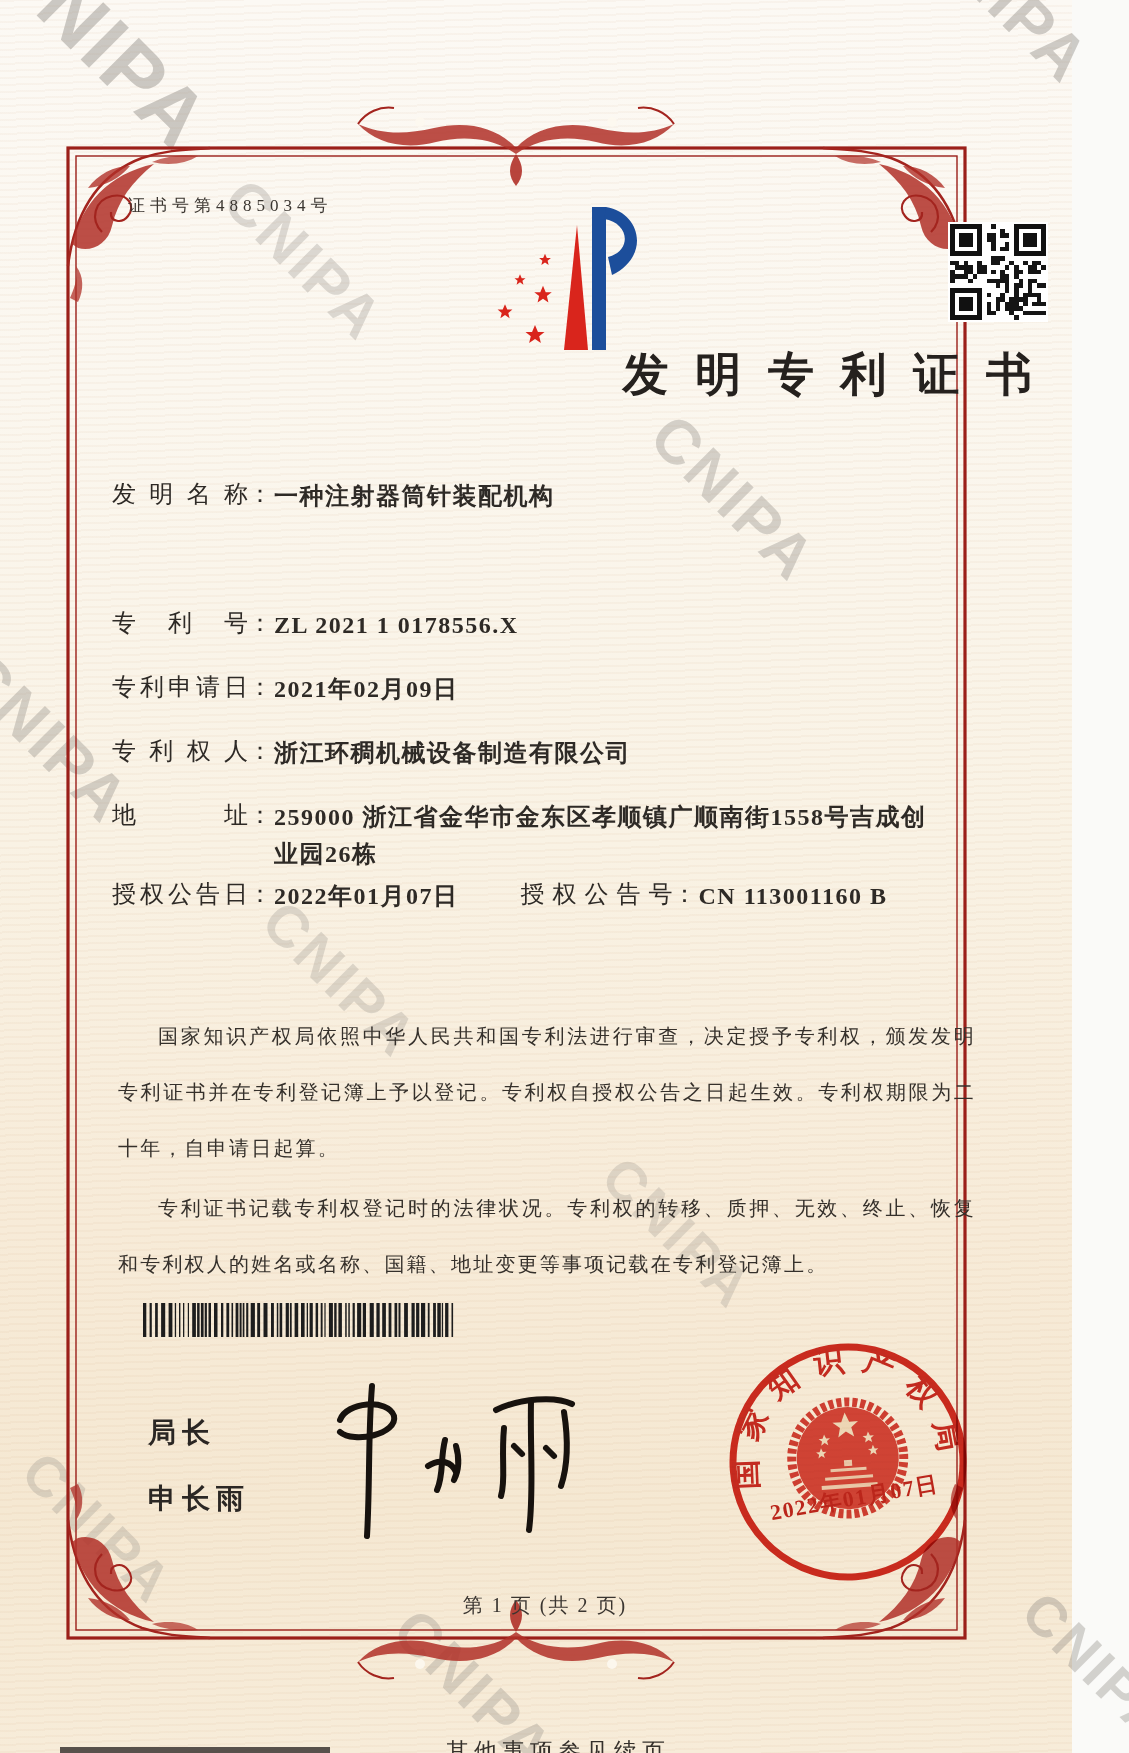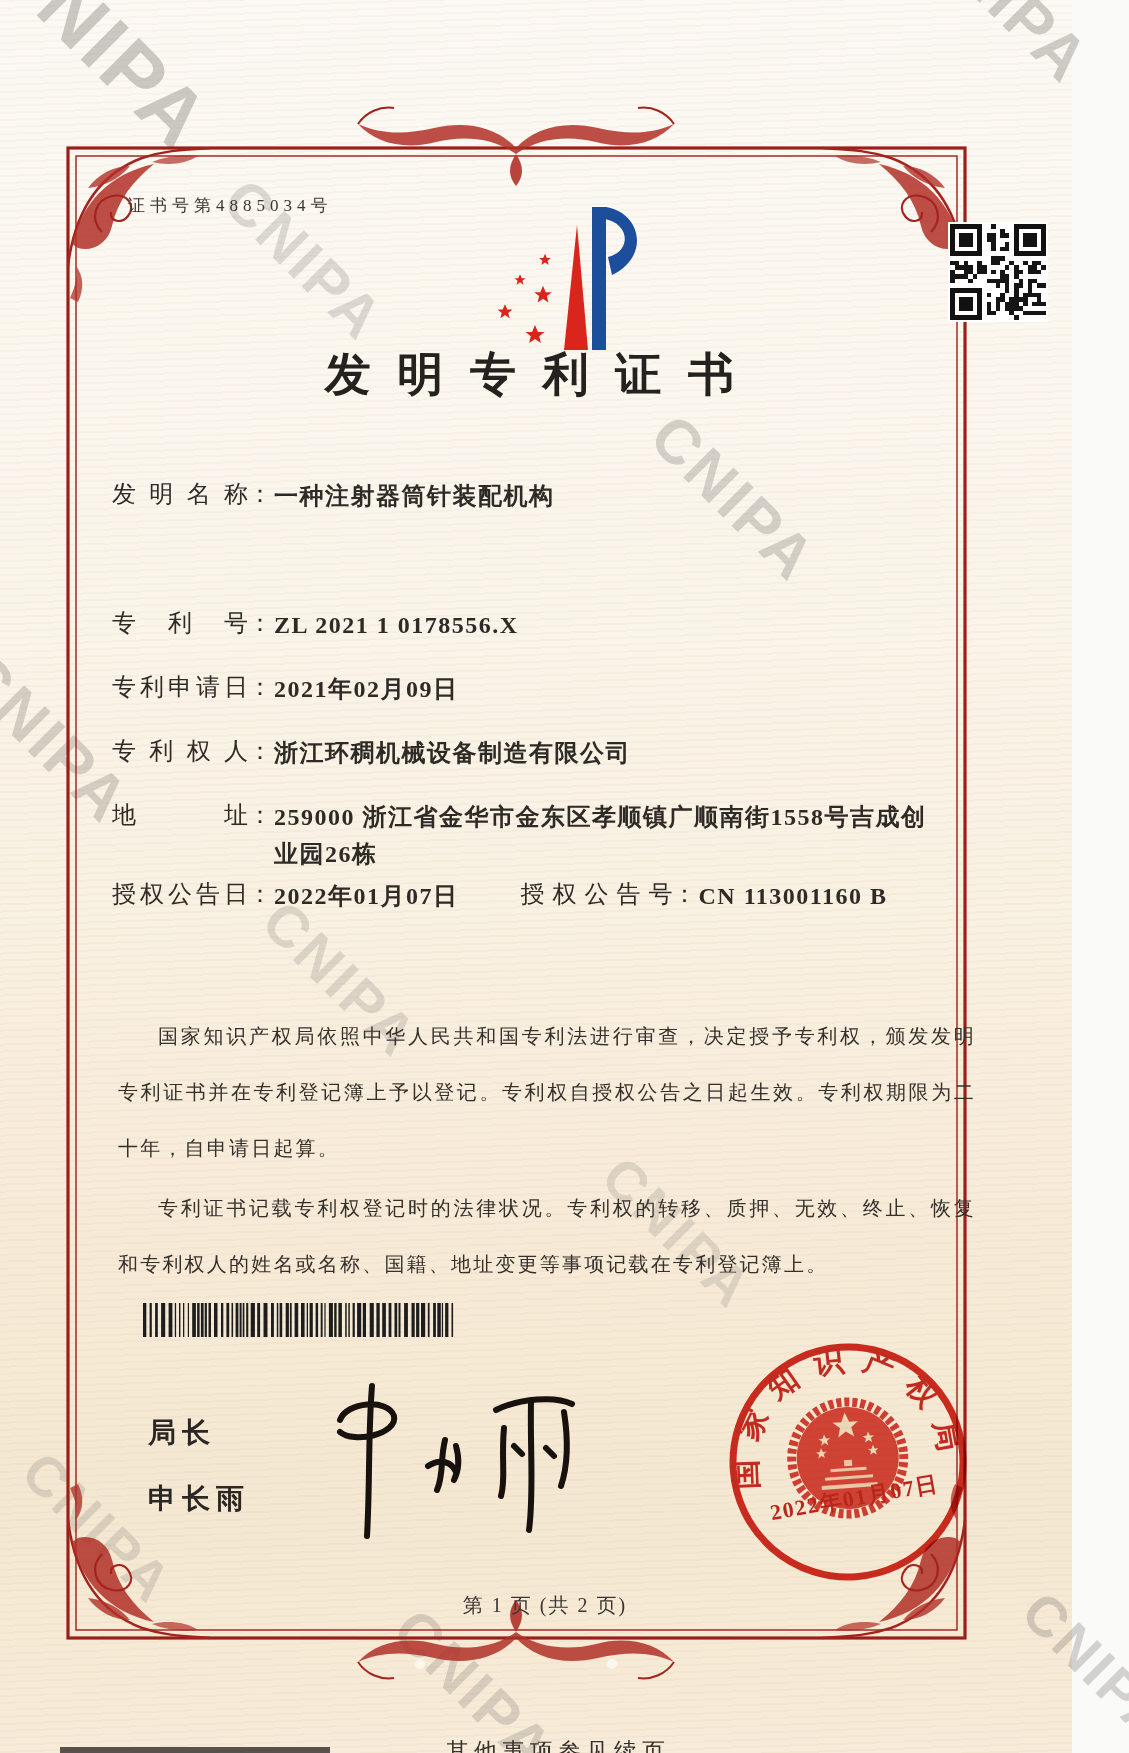--- a/index.html
+++ b/index.html
@@ -9,21 +9,21 @@
     background:
       repeating-linear-gradient(178deg, rgba(190,134,88,0.055) 0 2px, rgba(255,255,255,0) 2px 7px),
       linear-gradient(180deg,#fcf9f4 0%,#fbf7ef 22%,#f9f2e4 48%,#f7ebd8 70%,#f5e8d2 86%,#f7ecd9 100%);}
   .white-strip{position:absolute;right:0;top:0;width:57px;height:1753px;background:#fafaf8;z-index:1;}
   .wm{position:absolute;z-index:2;font-family:"Liberation Sans","DejaVu Sans",sans-serif;
       font-weight:700;color:#8a8680;letter-spacing:3px;transform:rotate(45deg);white-space:nowrap;}
   .frame-svg{position:absolute;left:0;top:0;z-index:3;}
   .certno{position:absolute;left:128px;top:194px;z-index:4;font-size:17px;letter-spacing:5px;color:#3a3530;}
   .qr{position:absolute;left:948px;top:222px;width:96px;height:96px;z-index:4;background:#fff;padding:2px;}
   .logo{position:absolute;left:490px;top:203px;z-index:4;}
-  .title{position:absolute;left:0;top:344px;width:1032px;z-index:4;text-align:center;
+  .title{position:absolute;left:0;top:344px;width:1032px;z-index:4;text-align:right;
          font-size:46px;font-weight:700;letter-spacing:.58em;padding-left:.58em;color:#25211e;}
   .row{position:absolute;left:112px;z-index:4;font-size:24px;color:#2e2a26;}
   .flabel{display:inline-block;width:136px;text-align:justify;text-align-last:justify;vertical-align:top;}
   .colon{display:inline-block;width:26px;vertical-align:top;}
   .fval{display:inline-block;max-width:665px;vertical-align:top;letter-spacing:1.5px;line-height:37px;font-weight:bold;}
   .paras{position:absolute;left:118px;top:1008px;width:858px;z-index:4;}
   .paras p{margin:0 0 4px;text-align:justify;text-indent:2em;font-size:20px;line-height:56px;
            letter-spacing:2.2px;color:#35302b;}
   .barcode{position:absolute;left:143px;top:1303px;z-index:4;}
   .signer-title{position:absolute;left:148px;top:1414px;z-index:4;font-family:Liberation Mono, monospace;

